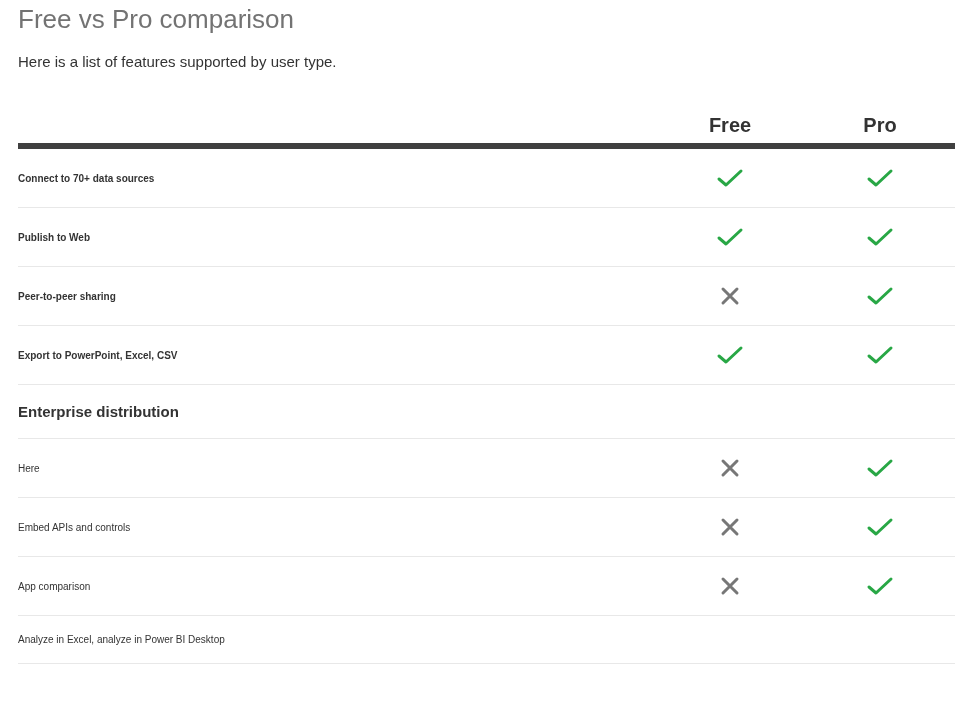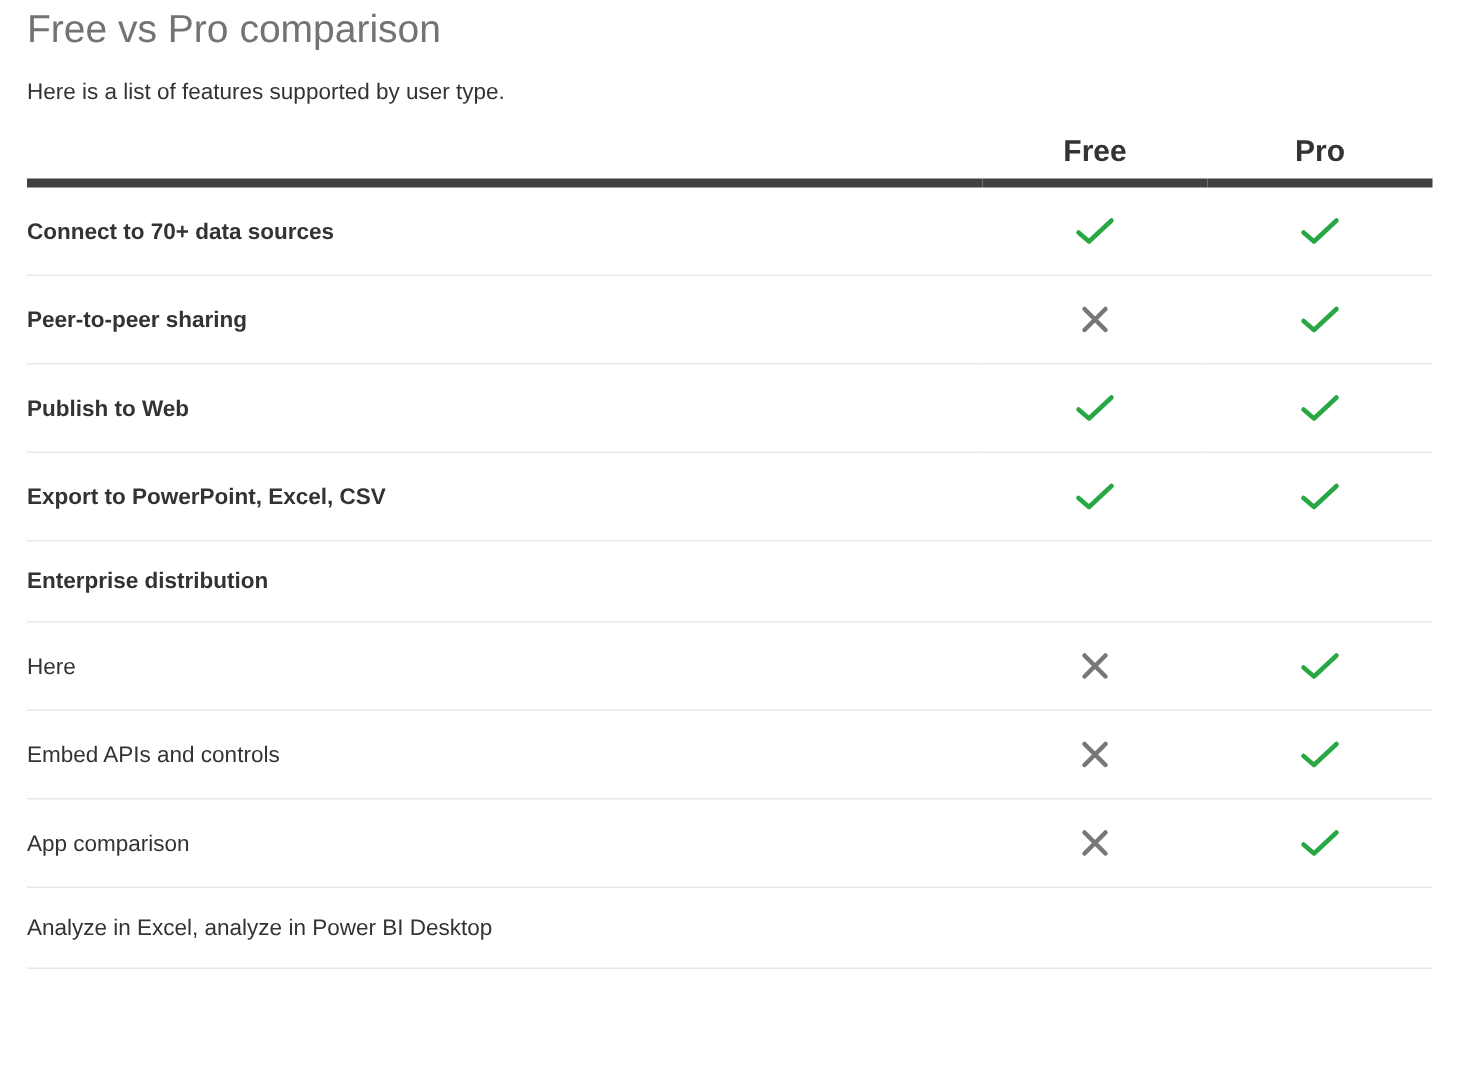--- a/index.html
+++ b/index.html
@@ -16,21 +16,21 @@
     }
     .page-title {
       font-size: 26px;
       font-weight: 400;
       color: #737373;
       margin-bottom: 18px;
     }
     .subtitle {
       font-size: 15px;
       color: #333;
-      margin-bottom: 12px;
+      margin-bottom: 36px;
     }
     .comparison-table {
       width: 100%;
       border-collapse: collapse;
     }
     .comparison-table th {
       font-size: 20px;
       font-weight: 600;
       color: #333;
       text-align: center;
@@ -43,21 +43,21 @@
       text-align: left;
     }
     .comparison-table tbody tr {
       border-bottom: 1px solid #e8e8e8;
     }
     .comparison-table td {
       padding: 18px 0;
       vertical-align: middle;
     }
     .feature-cell {
-      font-size: 15px;
+      font-size: 10px;
       color: #333;
       text-align: left;
     }
     .feature-cell.bold {
       font-weight: 700;
     }
     .icon-cell {
       text-align: center;
       width: 150px;
     }
@@ -108,32 +108,32 @@
   <tr>
         <td class="feature-cell bold">Connect to 70+ data sources</td>
         <td class="icon-cell"><span class="check-icon"><svg viewBox="0 0 28 22">
               <path d="M3 12 L10 18 L25 4"></path>
             </svg></span></td>
         <td class="icon-cell"><span class="check-icon"><svg viewBox="0 0 28 22">
               <path d="M3 12 L10 18 L25 4"></path>
             </svg></span></td>
       </tr>
       <tr>
-        <td class="feature-cell bold">Peer-to-peer sharing</td>
-        <td class="icon-cell"><span class="x-icon"><svg viewBox="0 0 22 22">
-              <path d="M4 4 L18 18 M18 4 L4 18"></path>
+        <td class="feature-cell bold">Publish to Web</td>
+        <td class="icon-cell"><span class="check-icon"><svg viewBox="0 0 28 22">
+              <path d="M3 12 L10 18 L25 4"></path>
             </svg></span></td>
         <td class="icon-cell"><span class="check-icon"><svg viewBox="0 0 28 22">
               <path d="M3 12 L10 18 L25 4"></path>
             </svg></span></td>
       </tr>
       <tr>
-        <td class="feature-cell bold">Publish to Web</td>
-        <td class="icon-cell"><span class="check-icon"><svg viewBox="0 0 28 22">
-              <path d="M3 12 L10 18 L25 4"></path>
+        <td class="feature-cell bold">Peer-to-peer sharing</td>
+        <td class="icon-cell"><span class="x-icon"><svg viewBox="0 0 22 22">
+              <path d="M4 4 L18 18 M18 4 L4 18"></path>
             </svg></span></td>
         <td class="icon-cell"><span class="check-icon"><svg viewBox="0 0 28 22">
               <path d="M3 12 L10 18 L25 4"></path>
             </svg></span></td>
       </tr>
       <tr>
         <td class="feature-cell bold">Export to PowerPoint, Excel, CSV</td>
         <td class="icon-cell"><span class="check-icon"><svg viewBox="0 0 28 22">
               <path d="M3 12 L10 18 L25 4"></path>
             </svg></span></td>

